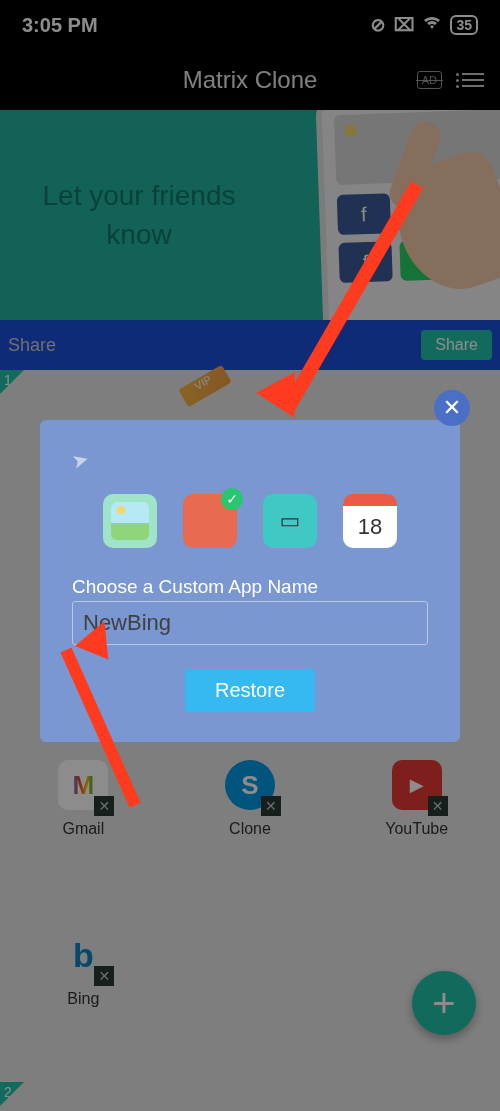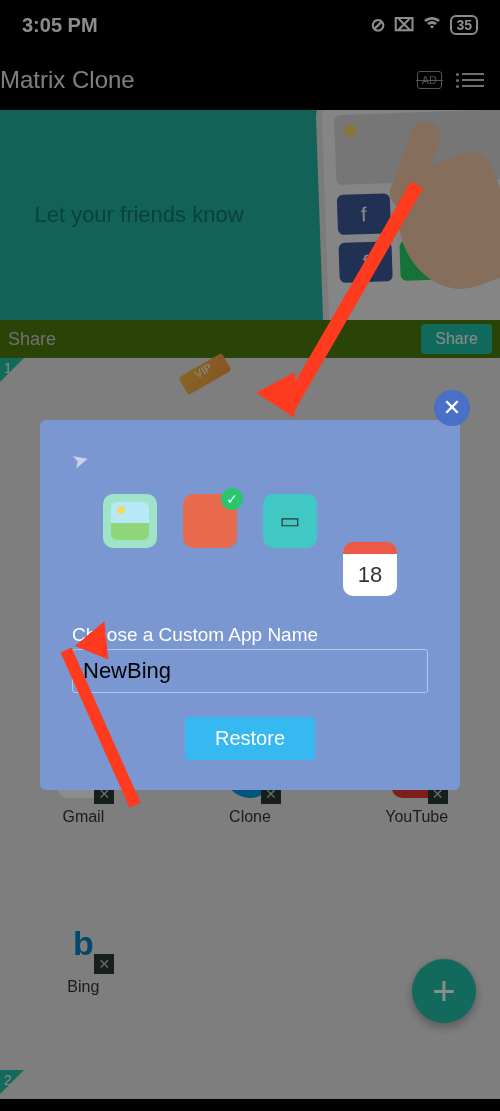--- a/index.html
+++ b/index.html
@@ -5,43 +5,43 @@
   * { box-sizing: border-box; margin: 0; padding: 0; }
   html, body { width: 500px; height: 1111px; overflow: hidden; font-family: -apple-system, Helvetica, Arial, sans-serif; }
   body { background: #000; position: relative; }
 
   
   .status { height: 50px; display: flex; justify-content: space-between; align-items: center; padding: 0 22px; color: #fff; font-size: 20px; font-weight: 600; }
   .status .right { display: flex; gap: 8px; align-items: center; font-size: 18px; }
   .batt { border: 2px solid #fff; border-radius: 6px; padding: 0 4px; font-size: 14px; font-weight: 600; }
 
   
-  .appbar { height: 60px; display: flex; align-items: center; position: relative; }
+  .appbar { height: 60px; display: flex; align-items: center; justify-content: center; position: relative; }
   .appbar-title { color: #e8e8e8; font-size: 24px; }
   .appbar-icons { position: absolute; right: 16px; display: flex; gap: 20px; align-items: center; }
   .ad-box { border: 1.5px solid #999; color: #999; font-size: 11px; padding: 2px 4px; border-radius: 3px; position: relative; }
   .ad-box::after { content:""; position:absolute; left:-2px; right:-2px; top:50%; border-top:1.5px solid #999; }
   .lines-icon { display: flex; flex-direction: column; gap: 4px; }
   .lines-icon span { width: 22px; height: 2px; background: #ccc; position: relative; }
   .lines-icon span::before { content:""; position:absolute; left:-6px; width:3px; height:3px; background:#ccc; border-radius:50%; top:-0.5px;}
 
   
   .banner { height: 210px; background: #21b3a1; position: relative; overflow: hidden; display: flex; align-items: center; padding-left: 24px; }
-  .banner-text { color: #11786a; font-size: 22px; line-height: 1.4; font-weight: 500; width: 230px; text-align: center; }
+  .banner-text { color: #11786a; font-size: 28px; line-height: 1.4; font-weight: 500; width: 230px; text-align: center; }
   .phone { position: absolute; right: -30px; bottom: -50px; width: 210px; height: 280px; background: #f2f2f2; border: 6px solid #e0e0e0; border-radius: 24px; padding: 16px 12px; transform: rotate(-2deg);}
   .phone-img { width:100%; height:70px; background:#d8d8d8; border-radius:6px; margin-bottom:10px; position:relative;}
   .phone-img::before{content:"";position:absolute;left:10px;top:10px;width:12px;height:12px;background:#f5d765;border-radius:50%;}
   .phone-grid { display:grid; grid-template-columns:1fr 1fr 1fr; gap:8px;}
   .pcell{height:40px;border-radius:6px;display:flex;align-items:center;justify-content:center;font-size:20px;}
   .pc1{background:#3b5998;color:#fff;} .pc2{background:#25d366;color:#fff;}
   .hand{position:absolute;right:-10px;bottom:30px;width:110px;height:130px;background:#f4c8a8;border-radius:50% 20% 20% 50%;transform:rotate(-20deg);}
   .finger{position:absolute;right:70px;bottom:110px;width:30px;height:90px;background:#f4c8a8;border-radius:20px;transform:rotate(20deg);}
 
   
-  .share-strip { height: 38px; background: #4d7c0f; display: flex; align-items: center; justify-content: space-between; padding: 0 8px 0 8px; }
+  .share-strip { height: 50px; background: #1d4ed8; display: flex; align-items: center; justify-content: space-between; padding: 0 8px 0 8px; }
   .share-label { color: #ccc; font-size: 18px; }
   .share-btn { background: #1fc2a7; color: #fff; padding: 6px 14px; border-radius: 4px; font-size: 16px; border:none;}
 
   
   .sheet { background: #e6e6e6; height: 741px; position: relative; }
   .corner-tag { position:absolute; width:24px; height:24px; background:#1fc2a7; color:#fff; font-size:14px; display:flex; align-items:flex-start; justify-content:flex-start; padding:2px 4px; clip-path: polygon(0 0,100% 0,0 100%);}
   .tag1{left:0;top:0;} .tag2{left:0;top:712px;}
   .vip { position:absolute; left:180px; top:6px; width:50px; height:20px; background:linear-gradient(135deg,#f5b942,#f59b42); transform:rotate(-30deg); color:#fff; font-size:11px; text-align:center; border-radius:3px;}
   .apps-row { position:absolute; left:0; right:0; display:grid; grid-template-columns:1fr 1fr 1fr; text-align:center; }
   .rowA{top:390px;} .rowB{top:560px;}
@@ -59,26 +59,26 @@
   .overlay{position:absolute;inset:0;background:rgba(0,0,0,.45);}
 
   
   .dialog{position:absolute;left:40px;right:40px;top:420px;background:#7a97d1;border-radius:6px;padding:28px 32px 30px;}
   .closeX{position:absolute;right:-10px;top:-30px;width:36px;height:36px;border-radius:50%;background:#4a6fc7;color:#fff;display:flex;align-items:center;justify-content:center;font-size:22px;}
   .dlg-row{display:flex;align-items:center;gap:10px;color:#fff;font-size:19px;margin-bottom:22px;}
   .cursor-icon{color:#c8d3ea;font-size:20px;transform:rotate(-15deg);}
   .icon-row{display:flex;justify-content:center;gap:26px;margin-bottom:28px;}
   .pick{width:54px;height:54px;border-radius:10px;position:relative;display:flex;align-items:center;justify-content:center;font-size:22px;color:#333;}
   .pick .check{position:absolute;right:-6px;top:-6px;width:22px;height:22px;border-radius:50%;background:#28c76f;color:#fff;font-size:14px;display:flex;align-items:center;justify-content:center;}
-  .p1{background:#9fe3c8;} .p2{background:#e86a4f;} .p3{background:#3fc8c4;} .p4{background:#fff;margin-top:48px;}
+  .p1{background:#9fe3c8;} .p2{background:#e86a4f;} .p3{background:#3fc8c4;} .p4{background:#fff;}
   .p1::before{content:"";position:absolute;inset:8px;background:linear-gradient(#b7e8f5 55%, #8fd67a 55%);border-radius:6px;}
   .p1::after{content:"";position:absolute;left:14px;top:12px;width:8px;height:8px;background:#f5d765;border-radius:50%;}
   .p4-cal{background:#fff;border-top:12px solid #ea5a47;}
   .subtitle{color:#fff;font-size:19px;margin-bottom:3px;}
-  .name-input{width:100%;height:44px;border:1px solid #b8c7e6;background:transparent;color:#000000;font-size:22px;padding:0 10px;border-radius:3px;}
+  .name-input{width:100%;height:44px;border:1px solid #b8c7e6;background:transparent;color:#404040;font-size:22px;padding:0 10px;border-radius:3px;}
   .btn-row{display:flex;justify-content:center;gap:18px;margin-top:24px;align-items:center;}
   .dlg-btn{background:#36b8f0;color:#fff;border:none;padding:10px 30px;font-size:20px;border-radius:4px;}
 
   
   .arrow{position:absolute;background:#ff3b1f;}
   .arrowhead{position:absolute;width:0;height:0;}
   .a1-line{left:280px;top:150px;width:14px;height:260px;transform:rotate(30deg);transform-origin:bottom;}
   .a1-head{left:263px;top:380px;border-left:22px solid transparent;border-right:22px solid transparent;border-top:40px solid #ff3b1f;transform:rotate(-28deg);}
   .a2-line{left:60px;top:650px;width:12px;height:170px;transform:rotate(-24deg);transform-origin:top;}
   .a2-head{left:80px;top:620px;border-left:18px solid transparent;border-right:18px solid transparent;border-bottom:34px solid #ff3b1f;transform:rotate(22deg);}

